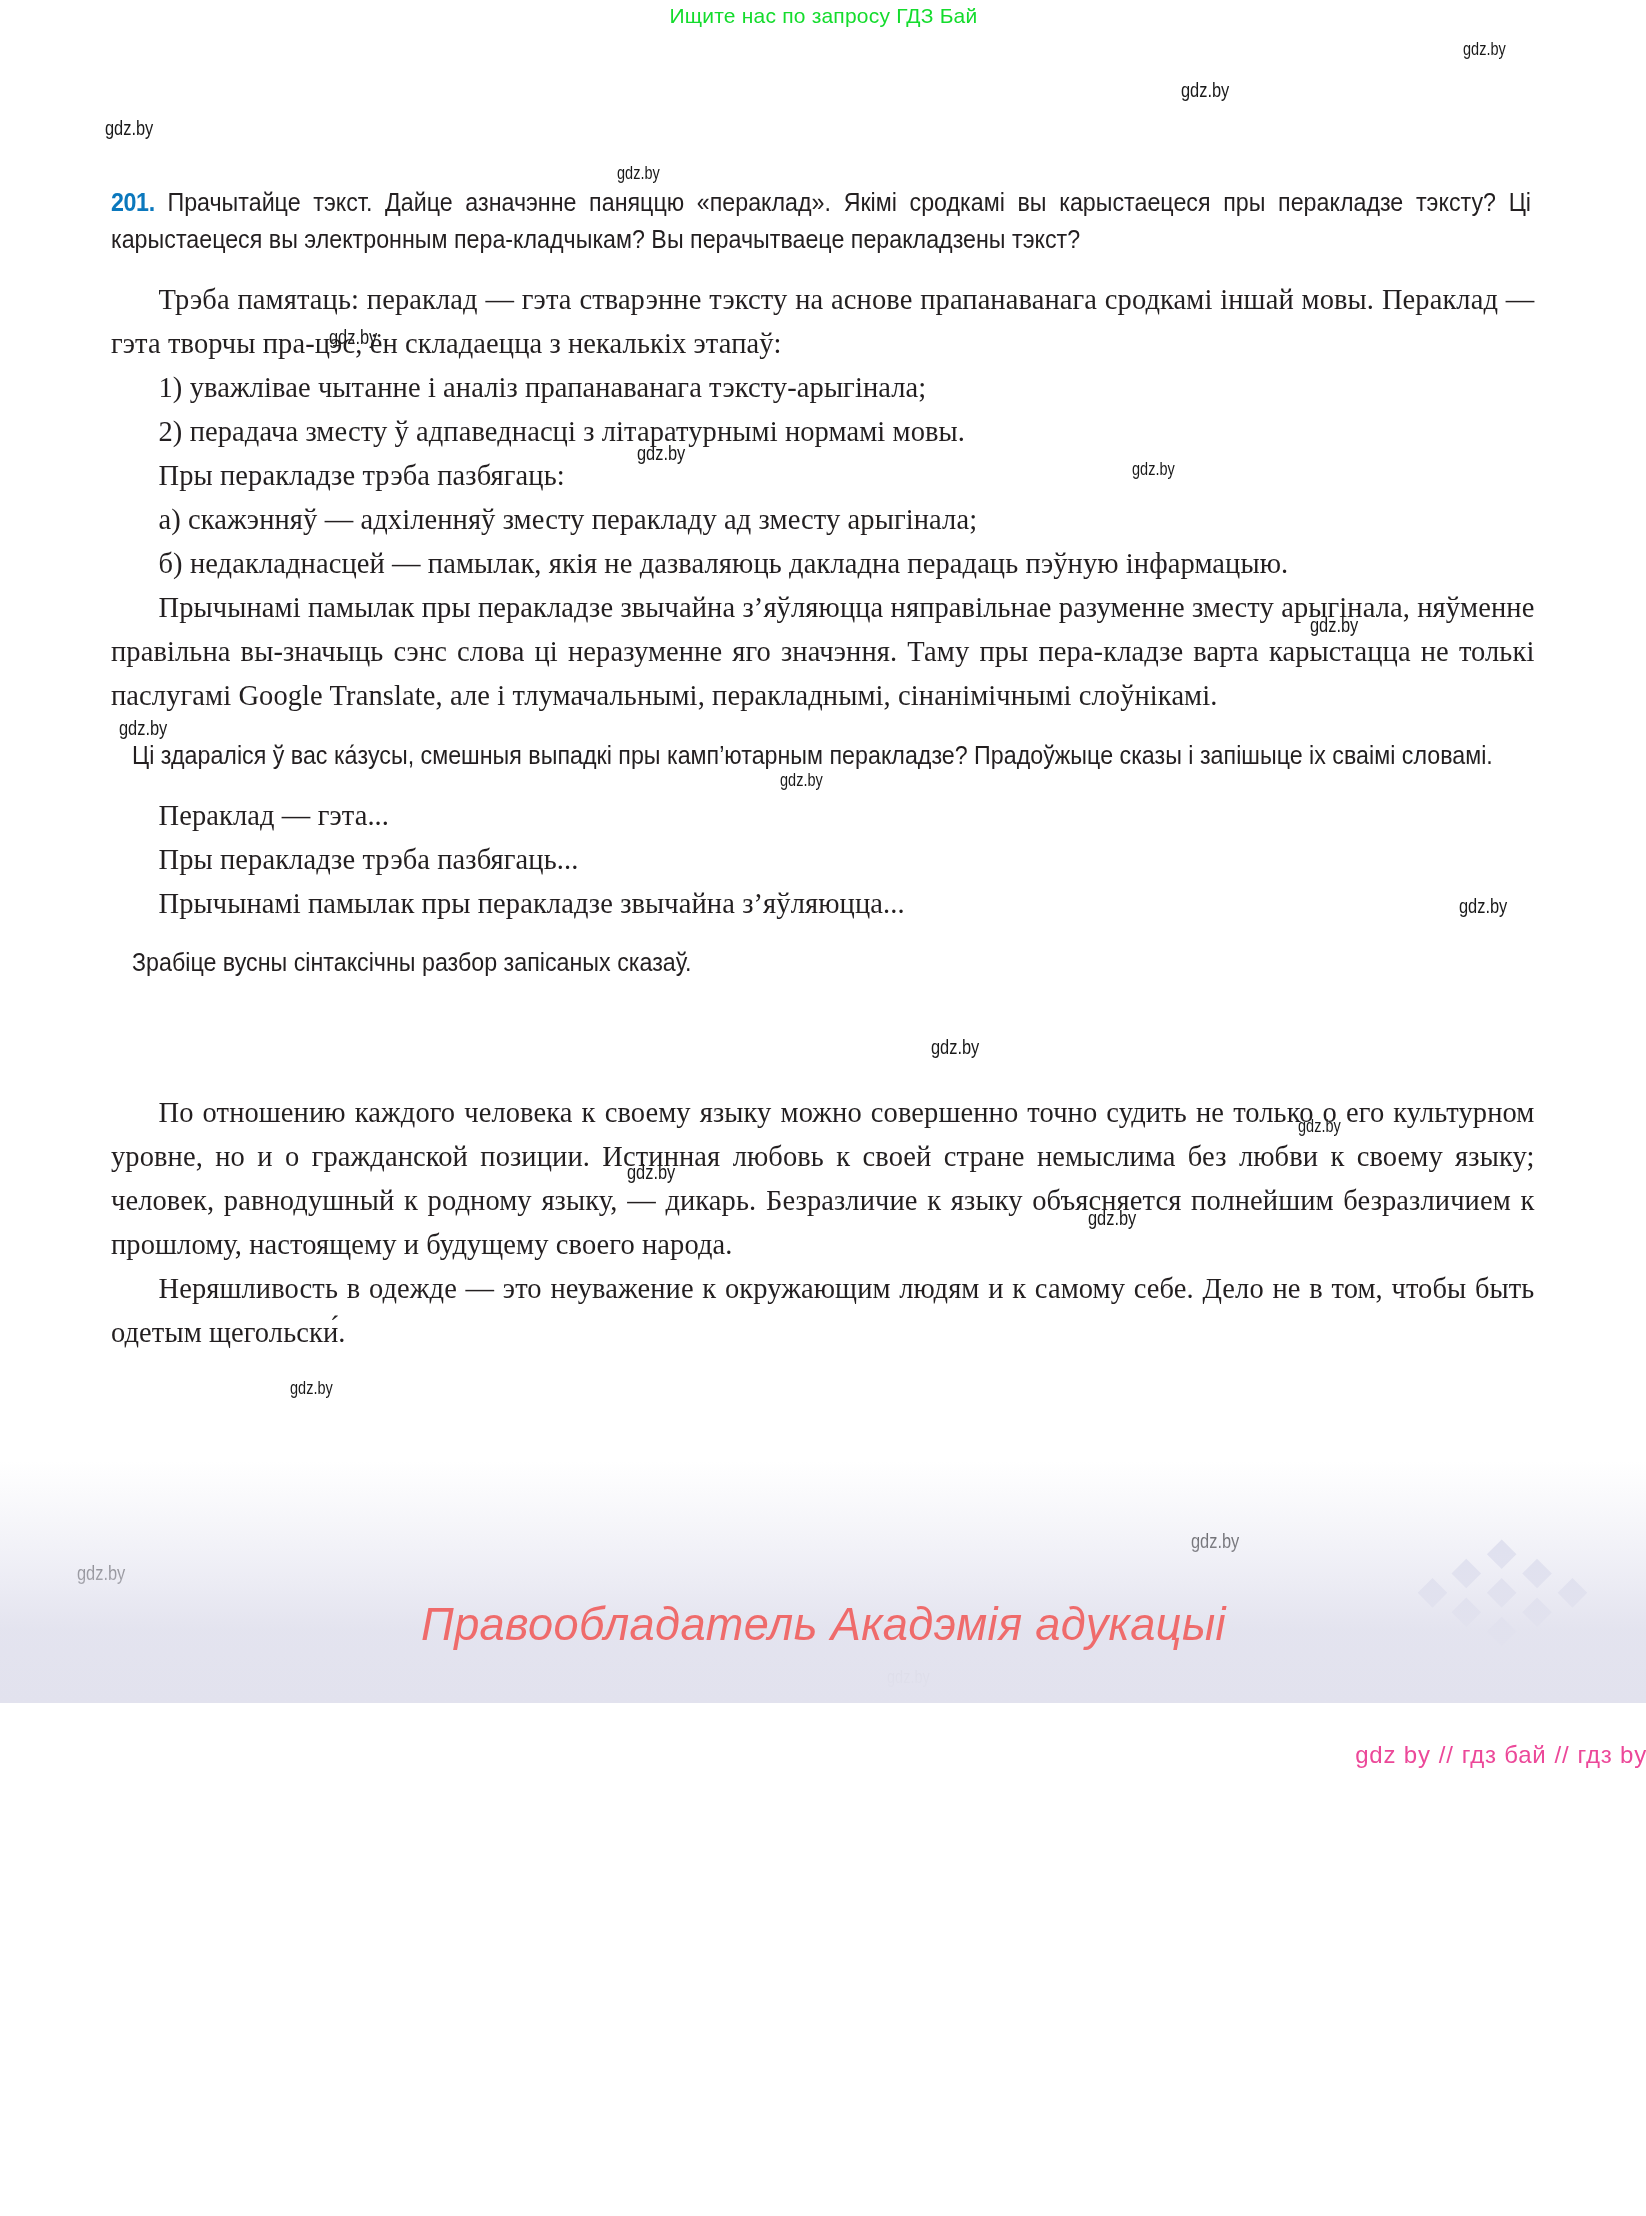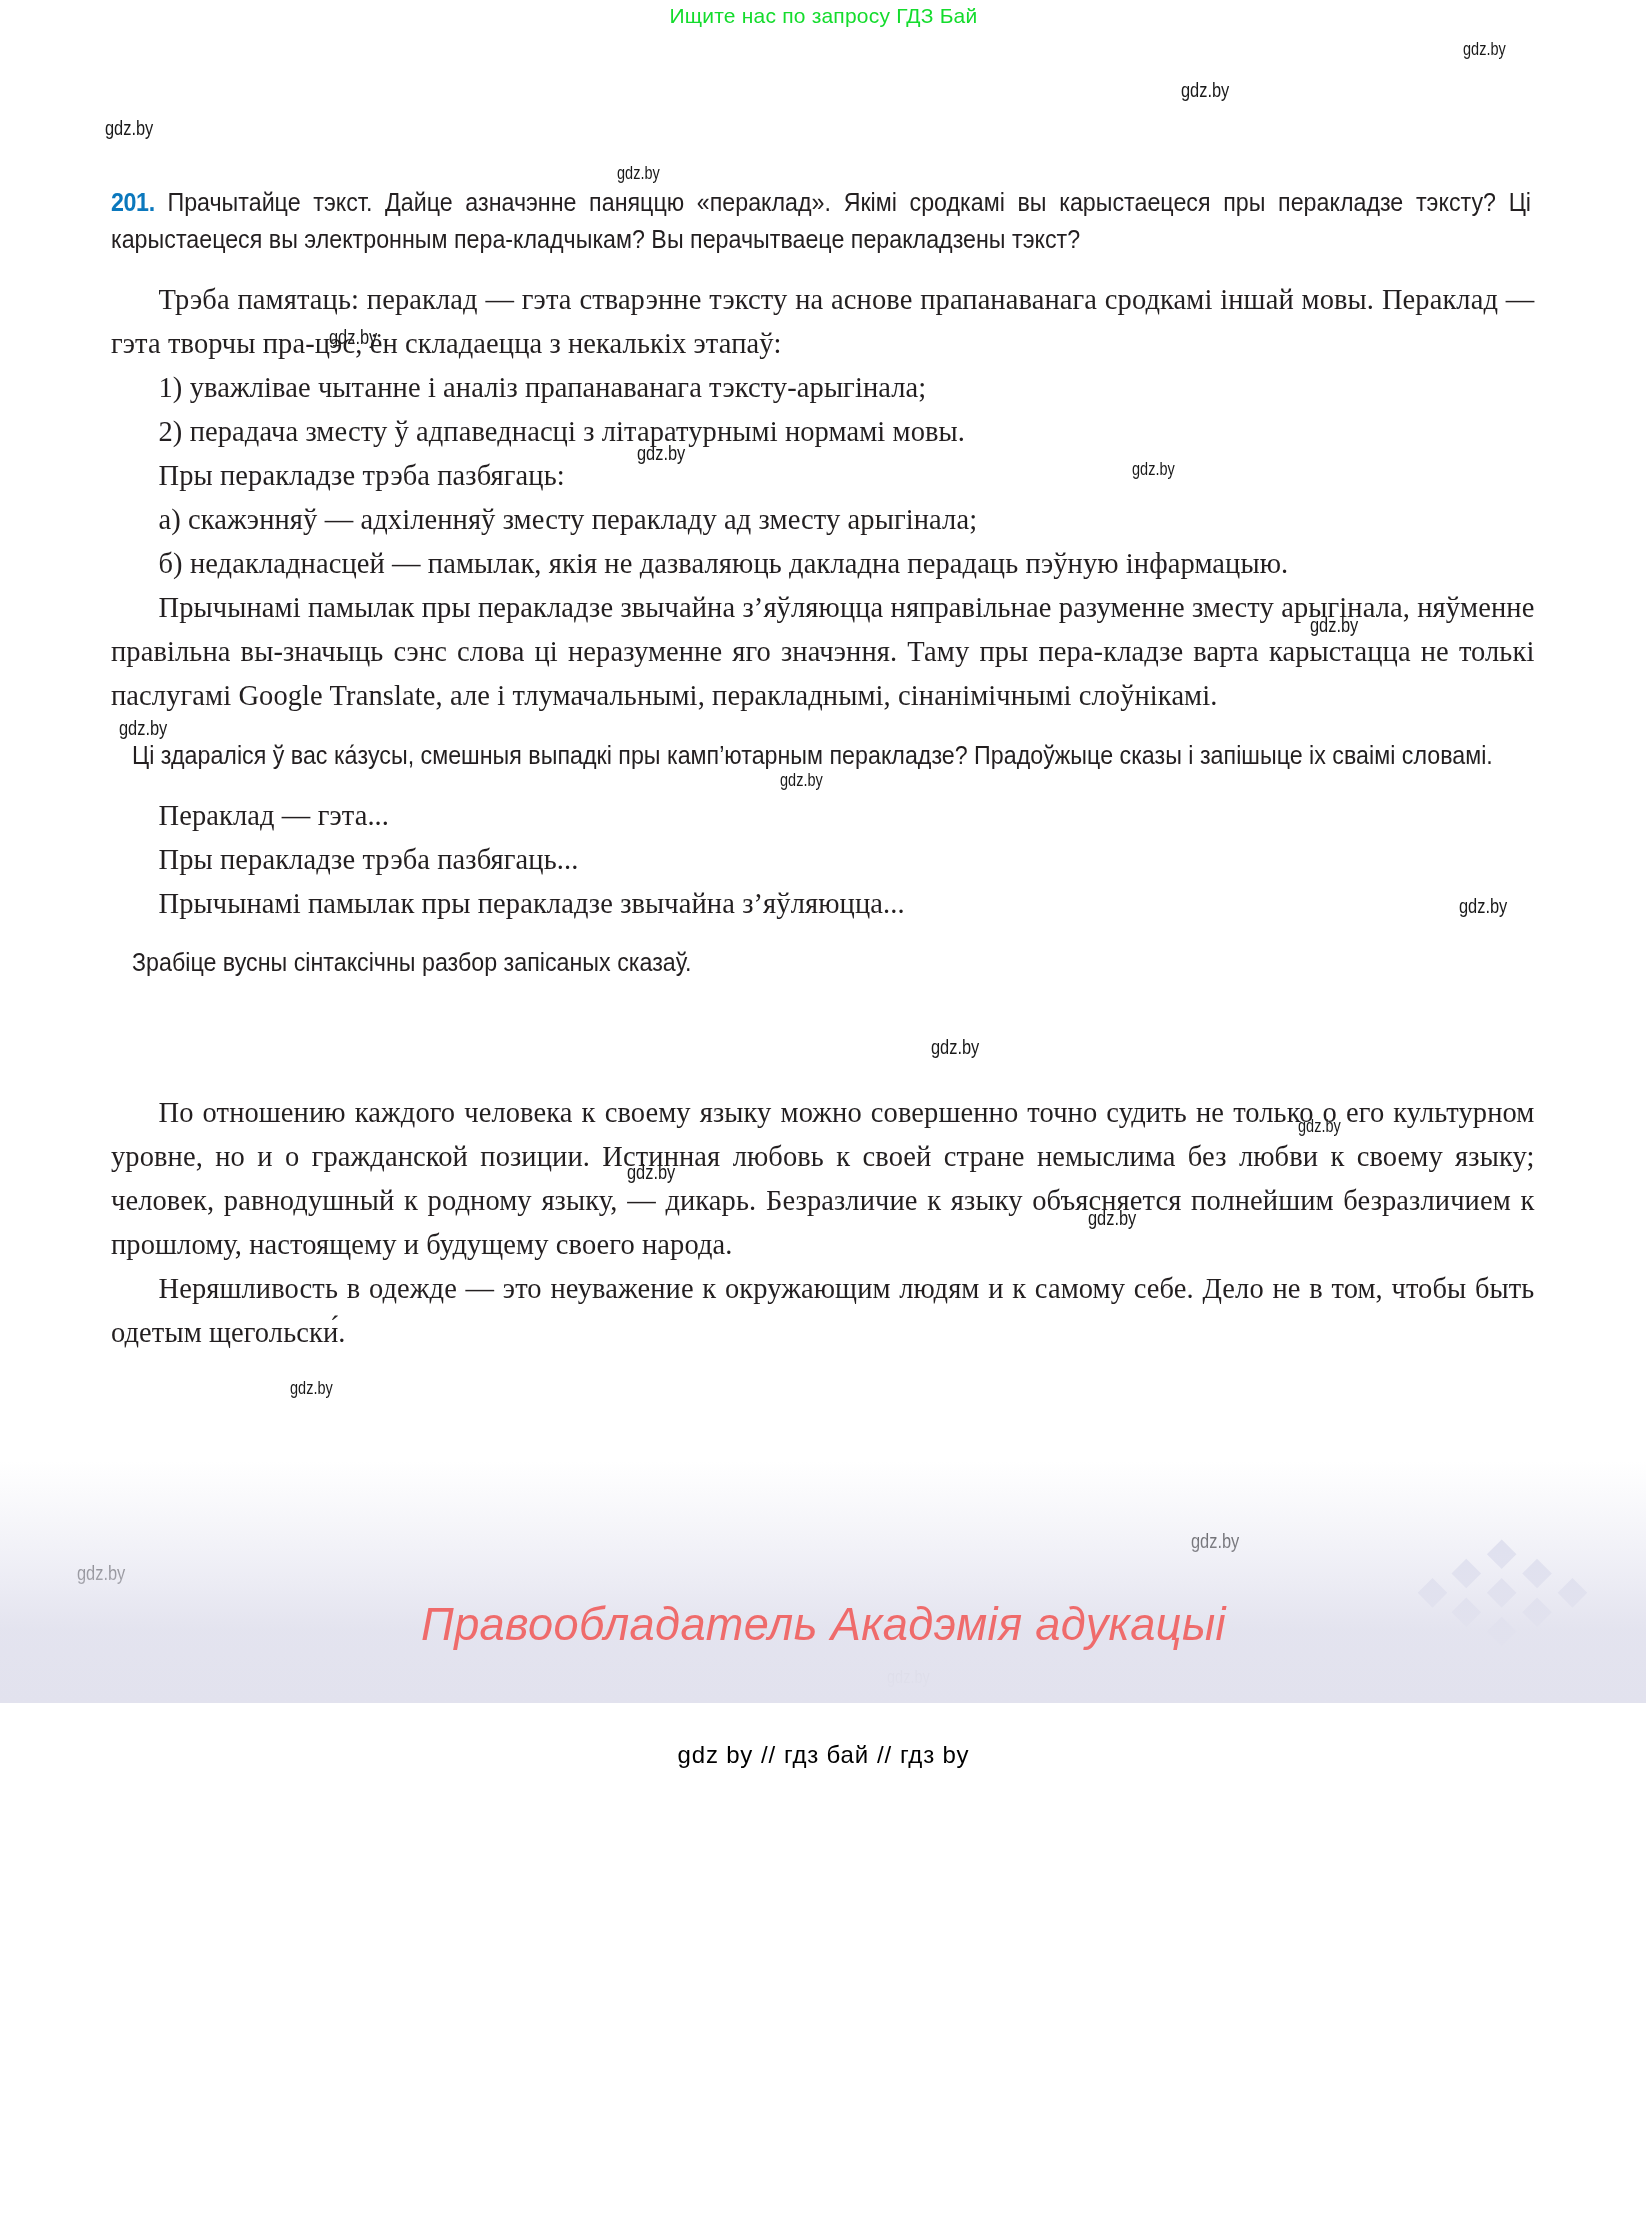--- a/index.html
+++ b/index.html
@@ -149,24 +149,24 @@
     font-size: 47px;
     color: #ef6b6b;
     letter-spacing: 0.4px;
     transform: scaleX(0.96);
   }
   .footer-links {
     position: absolute;
     left: 0;
     bottom: 22.6px;
     width: 1647px;
-    text-align: center;
+    text-align: right;
     font-family: "Liberation Sans", sans-serif;
     font-size: 24px;
-    color: #000000;
+    color: #ec4899;
     letter-spacing: 0.8px;
   }
   .footer-links .sep { padding: 0 8px; }
 </style>
 </head>
 <body>
 
 <div id="page">
 
   <div class="promo-banner">Ищите нас по запросу ГДЗ Бай</div>

